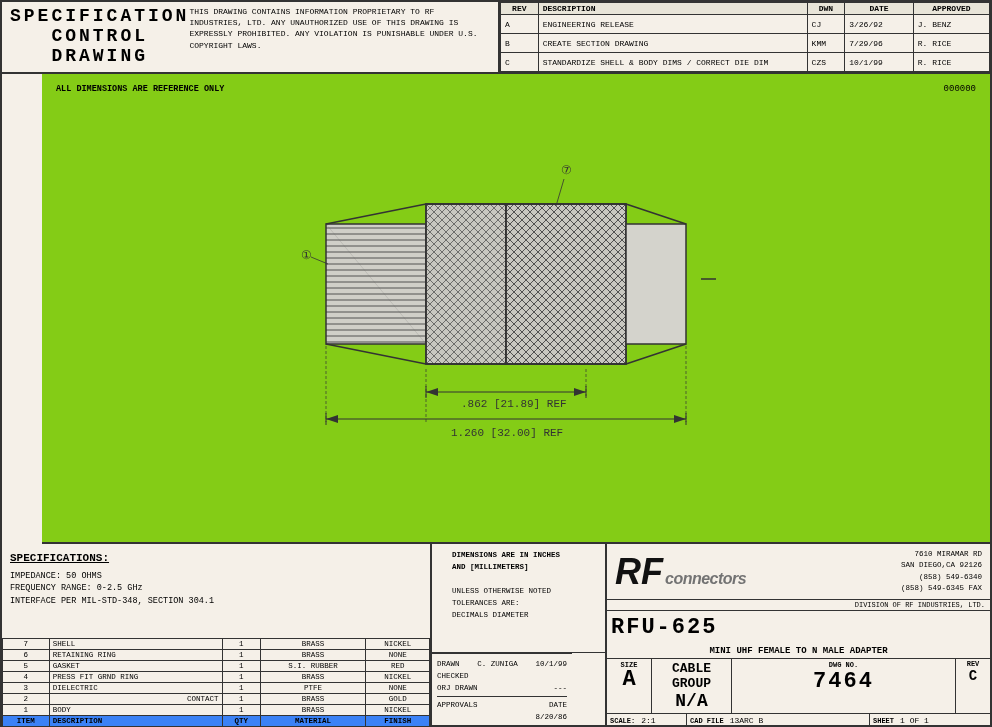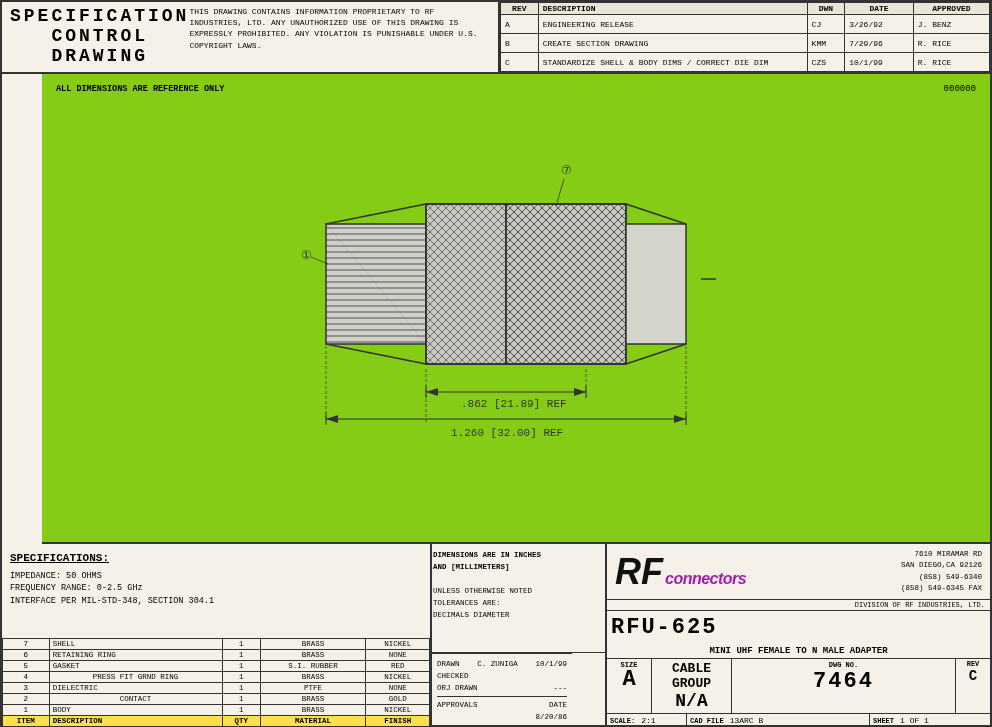--- a/index.html
+++ b/index.html
@@ -123,34 +123,34 @@
       margin-top: auto;
     }
     .parts-table th, .parts-table td {
       border: 1px solid #333;
       padding: 1px 3px;
       font-size: 7.5px;
       font-family: 'Courier New', Courier, monospace;
       text-align: center;
     }
     .parts-table th {
-      background: #fde047;
+      background: #3b82f6;
       font-weight: bold;
     }
     .parts-table td:nth-child(2) {
       text-align: left;
     }
     .info-block {
       display: flex;
       height: 183px;
     }
     .tolerances-box {
       width: 175px;
       border-right: 2px solid #333;
-      padding: 5px 1px;
+      padding: 5px 20px;
       font-size: 7.5px;
       line-height: 1.6;
       display: flex;
       flex-direction: column;
     }
     .tol-bold {
       font-weight: bold;
     }
     .company-block {
       flex: 1;
@@ -433,35 +433,35 @@
     </tr>
             <tr>
       <td>5</td>
       <td style="text-align:left">GASKET</td>
       <td>1</td>
       <td>S.I. RUBBER</td>
       <td>RED</td>
     </tr>
             <tr>
       <td>4</td>
-      <td style="text-align:center">PRESS FIT GRND RING</td>
+      <td style="text-align:left">PRESS FIT GRND RING</td>
       <td>1</td>
       <td>BRASS</td>
       <td>NICKEL</td>
     </tr>
             <tr>
       <td>3</td>
       <td style="text-align:left">DIELECTRIC</td>
       <td>1</td>
       <td>PTFE</td>
       <td>NONE</td>
     </tr>
             <tr>
       <td>2</td>
-      <td style="text-align:center">CONTACT</td>
+      <td style="text-align:right">CONTACT</td>
       <td>1</td>
       <td>BRASS</td>
       <td>GOLD</td>
     </tr>
             <tr>
       <td>1</td>
       <td style="text-align:left">BODY</td>
       <td>1</td>
       <td>BRASS</td>
       <td>NICKEL</td>
@@ -515,21 +515,21 @@
               <span>&nbsp;</span>
               <span>8/20/86</span>
             </div>
           </div>
         </div>
 
         <div class="company-block">
           <div class="company-header">
             <div style="display:flex;align-items:baseline;gap:2px">
               <span style="font-size:36px;font-weight:900;font-style:italic;font-family:Arial,sans-serif;color:#111">RF</span>
-              <span style="font-size:16px;font-weight:bold;font-style:italic;font-family:Arial,sans-serif;color:#a21caf;letter-spacing:-0.5px">connectors</span>
+              <span style="font-size:16px;font-weight:bold;font-style:italic;font-family:Arial,sans-serif;color:#737373;letter-spacing:-0.5px">connectors</span>
             </div>
             <div class="company-info">
               <div>7610 MIRAMAR RD</div>
               <div>SAN DIEGO,CA 92126</div>
               <div>(858) 549-6340</div>
               <div>(858) 549-6345 FAX</div>
             </div>
           </div>
           <div style="font-size:7px;text-align:right;padding:1px 5px;border-bottom:1px solid #333">DIVISION OF RF INDUSTRIES, LTD.</div>
 

